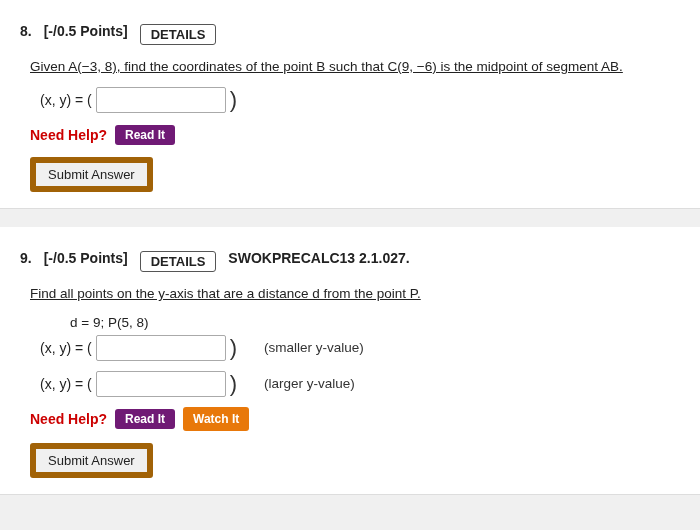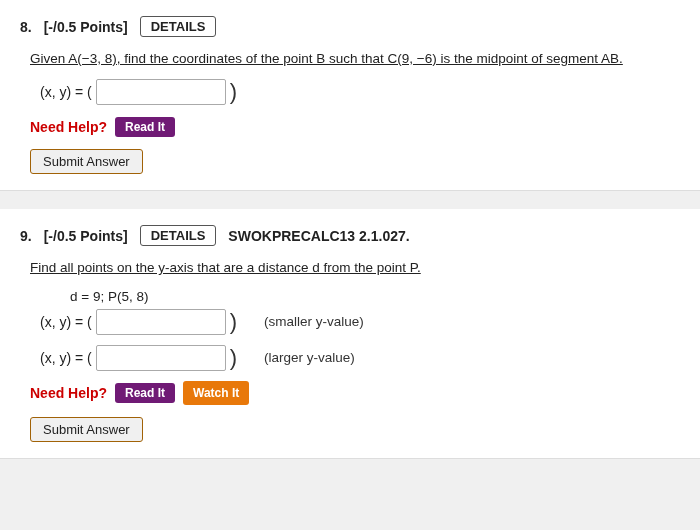--- a/index.html
+++ b/index.html
@@ -30,20 +30,21 @@
     }
     .details-btn {
       background: #fff;
       border: 1.5px solid #555;
       border-radius: 3px;
       padding: 2px 10px;
       font-size: 13px;
       font-weight: bold;
       cursor: pointer;
       color: #222;
+      margin-top: 8px;
     }
     .question-code {
       font-weight: bold;
       font-size: 14px;
     }
     .question-text {
       font-size: 13.5px;
       line-height: 1.5;
       margin-bottom: 10px;
       padding-left: 10px;
@@ -99,21 +100,21 @@
       color: #fff;
       border: none;
       border-radius: 3px;
       padding: 5px 10px;
       font-size: 12px;
       font-weight: bold;
       cursor: pointer;
     }
     .submit-btn {
       background: #f0f0f0;
-      border: 1px solid #a16207;
+      border: 6px solid #a16207;
       border-radius: 3px;
       padding: 4px 12px;
       font-size: 13px;
       cursor: pointer;
       color: #222;
       margin-left: 10px;
     }
     .d-values {
       padding-left: 50px;
       margin-bottom: 5px;

